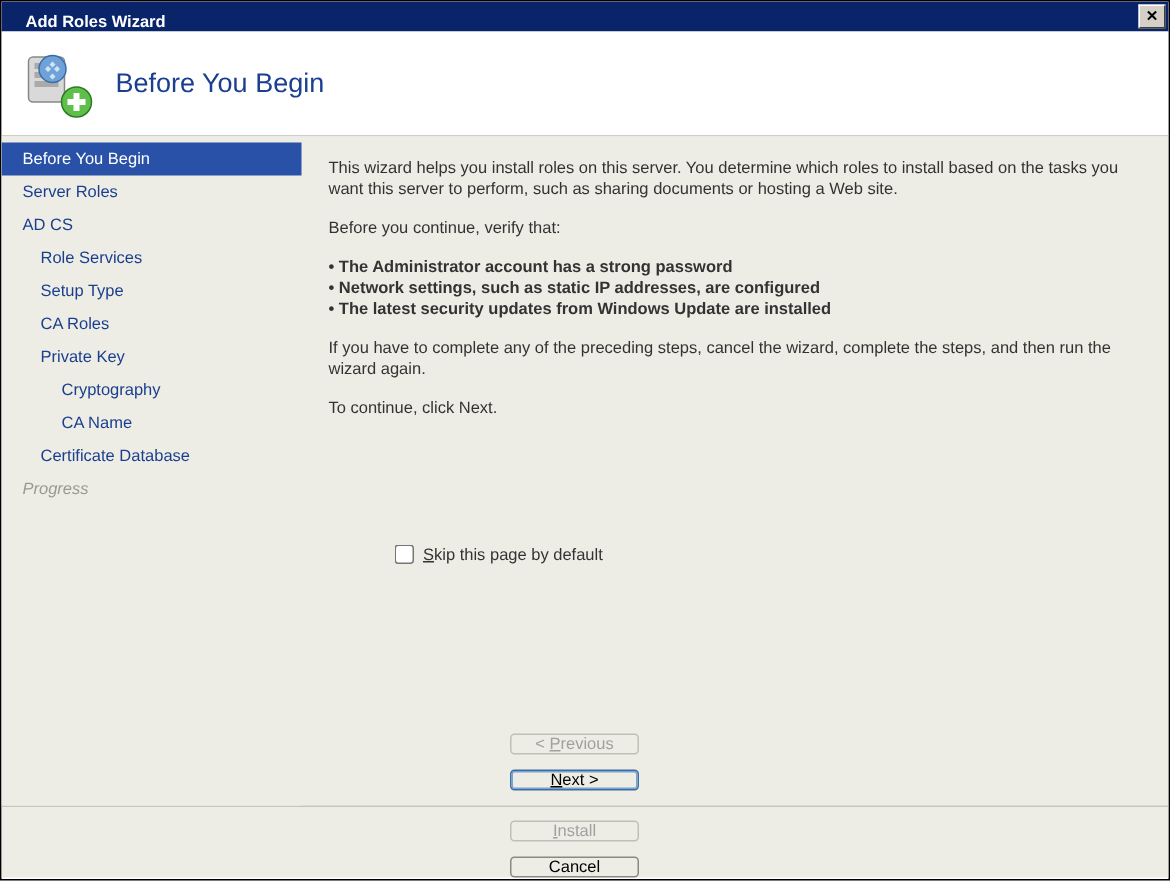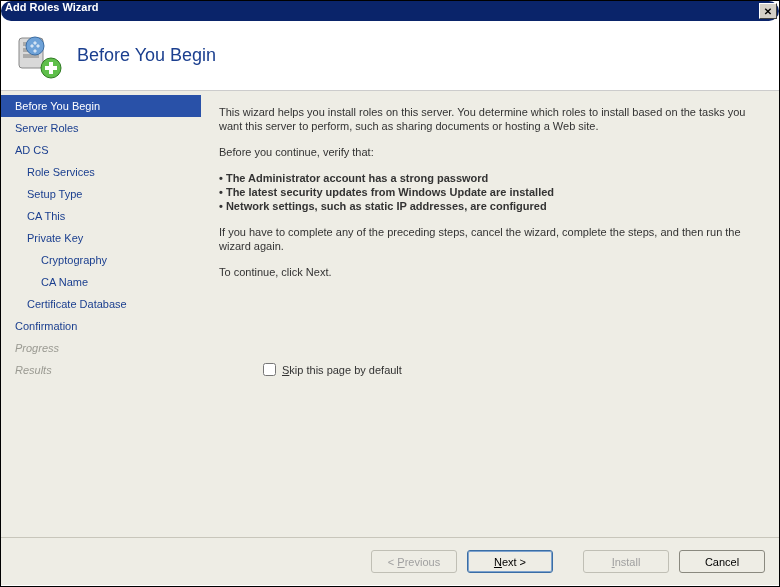--- a/index.html
+++ b/index.html
@@ -11,25 +11,24 @@
     width: 780px;
     height: 587px;
     overflow: hidden;
     border: 1px solid #000;
   }
   .titlebar {
     height: 20px;
     background: linear-gradient(to bottom, #0a246a 0%, #0a246a 100%);
     color: #fff;
     display: flex;
-    align-items: flex-start;
+    align-items: flex-end;
     justify-content: space-between;
-    padding-left: 4px;
+    padding-left: 16px;
     font-weight: bold;
-    border-radius: 10px;
   }
   .titlebar .title { font-size: 11px; }
   .titlebar .close-btn {
     width: 18px;
     height: 16px;
     margin: 2px;
     background: #d4d0c8;
     border: 1px solid #fff;
     border-right-color: #404040;
     border-bottom-color: #404040;
@@ -113,20 +112,21 @@
   .skip-row label .ul { text-decoration: underline; }
   .footer {
     height: 48px;
     border-top: 1px solid #c8c6bb;
     background: #eeede5;
     display: flex;
     align-items: center;
     justify-content: flex-end;
     padding-right: 14px;
     gap: 10px;
+    flex-direction: column;
   }
   .btn {
     min-width: 86px;
     height: 23px;
     background: #eeede5;
     border: 1px solid #8a897f;
     border-radius: 3px;
     font-family: Tahoma, sans-serif;
     font-size: 11px;
     cursor: default;
@@ -170,36 +170,34 @@
   <h1>Before You Begin</h1>
 </div>
 
 <div class="body">
   <div class="sidebar" id="sidebar">
       <div class="nav-item level-0 selected">Before You Begin</div>
       <div class="nav-item level-0">Server Roles</div>
       <div class="nav-item level-0">AD CS</div>
       <div class="nav-item level-1">Role Services</div>
       <div class="nav-item level-1">Setup Type</div>
-      <div class="nav-item level-1">CA This</div>
+      <div class="nav-item level-1">CA Roles</div>
       <div class="nav-item level-1">Private Key</div>
       <div class="nav-item level-2">Cryptography</div>
       <div class="nav-item level-2">CA Name</div>
       <div class="nav-item level-1">Certificate Database</div>
-      <div class="nav-item level-0">Confirmation</div>
       <div class="nav-item level-0 disabled">Progress</div>
-      <div class="nav-item level-0 disabled">Results</div>
     </div>
   <div class="content">
     <p>This wizard helps you install roles on this server. You determine which roles to install based on the tasks you want this server to perform, such as sharing documents or hosting a Web site.</p>
     <p>Before you continue, verify that:</p>
     <div class="bullets" id="bullets">
         <div>• The Administrator account has a strong password</div>
+        <div>• Network settings, such as static IP addresses, are configured</div>
         <div>• The latest security updates from Windows Update are installed</div>
-        <div>• Network settings, such as static IP addresses, are configured</div>
       </div>
     <p>If you have to complete any of the preceding steps, cancel the wizard, complete the steps, and then run the wizard again.</p>
     <p>To continue, click Next.</p>
     <div class="skip-row">
       <input type="checkbox" id="skip" style="">
       <label for="skip"><span class="ul">S</span><span>kip this page by default</span></label>
     </div>
   </div>
 </div>
 

